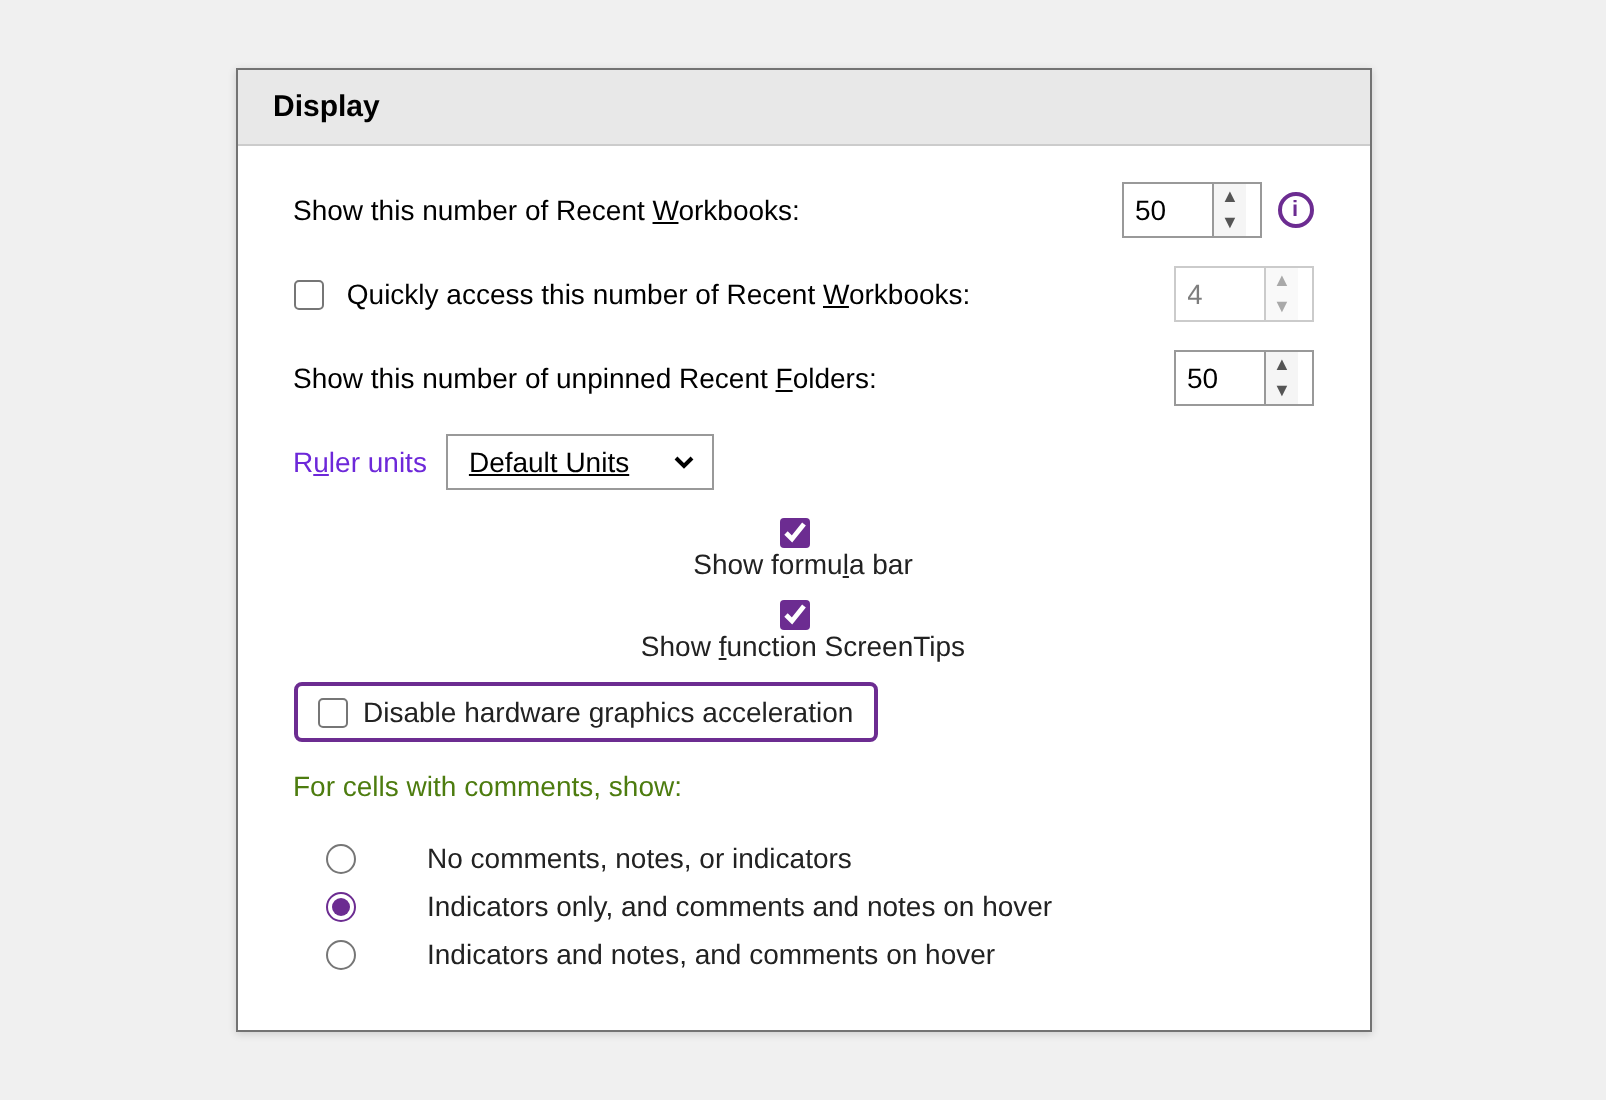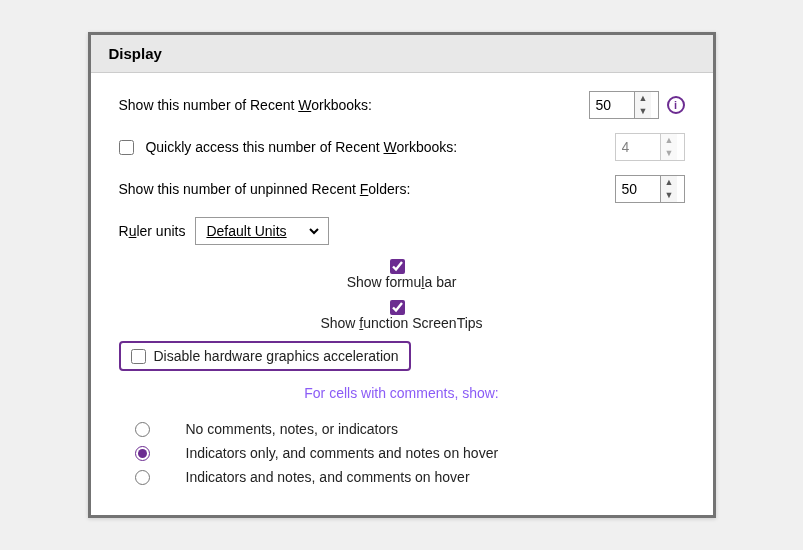--- a/index.html
+++ b/index.html
@@ -9,22 +9,22 @@
       background: #f0f0f0;
       display: flex;
       align-items: center;
       justify-content: center;
       width: 803px;
       min-height: 550px;
     }
 
     .panel {
       background: #ffffff;
-      border: 3px solid #737373;
-      width: 628px;
+      border: 1px solid #737373;
+      width: 568px;
       padding: 0;
       box-shadow: 0 1px 4px rgba(0,0,0,0.15);
     }
 
     .panel-header {
       background: #e8e8e8;
       padding: 10px 18px;
       font-size: 15px;
       font-weight: 600;
       border-bottom: 1px solid #ccc;
@@ -140,21 +140,21 @@
     }
 
     .ruler-row {
       display: flex;
       align-items: center;
       margin-bottom: 14px;
     }
 
     .ruler-label {
       margin-right: 10px;
-      color: #000000;
+      color: #6d28d9;
     }
 
     .ruler-select {
       display: flex;
       align-items: center;
       border: 1px solid #999;
       height: 28px;
       padding: 0 6px;
       background: #fff;
       cursor: pointer;
@@ -171,22 +171,21 @@
       min-width: 120px;
       text-decoration: underline;
     }
 
     .comments-section {
       margin-top: 4px;
     }
 
     .comments-title {
       margin-bottom: 20px;
-      color: #8b5cf6;
-      text-align: center;
+      color: #4d7c0f;
     }
 
     .radio-row {
       display: flex;
       align-items: center;
       margin-bottom: 8px;
       padding-left: 16px;
       gap: 28px;
     }
 

